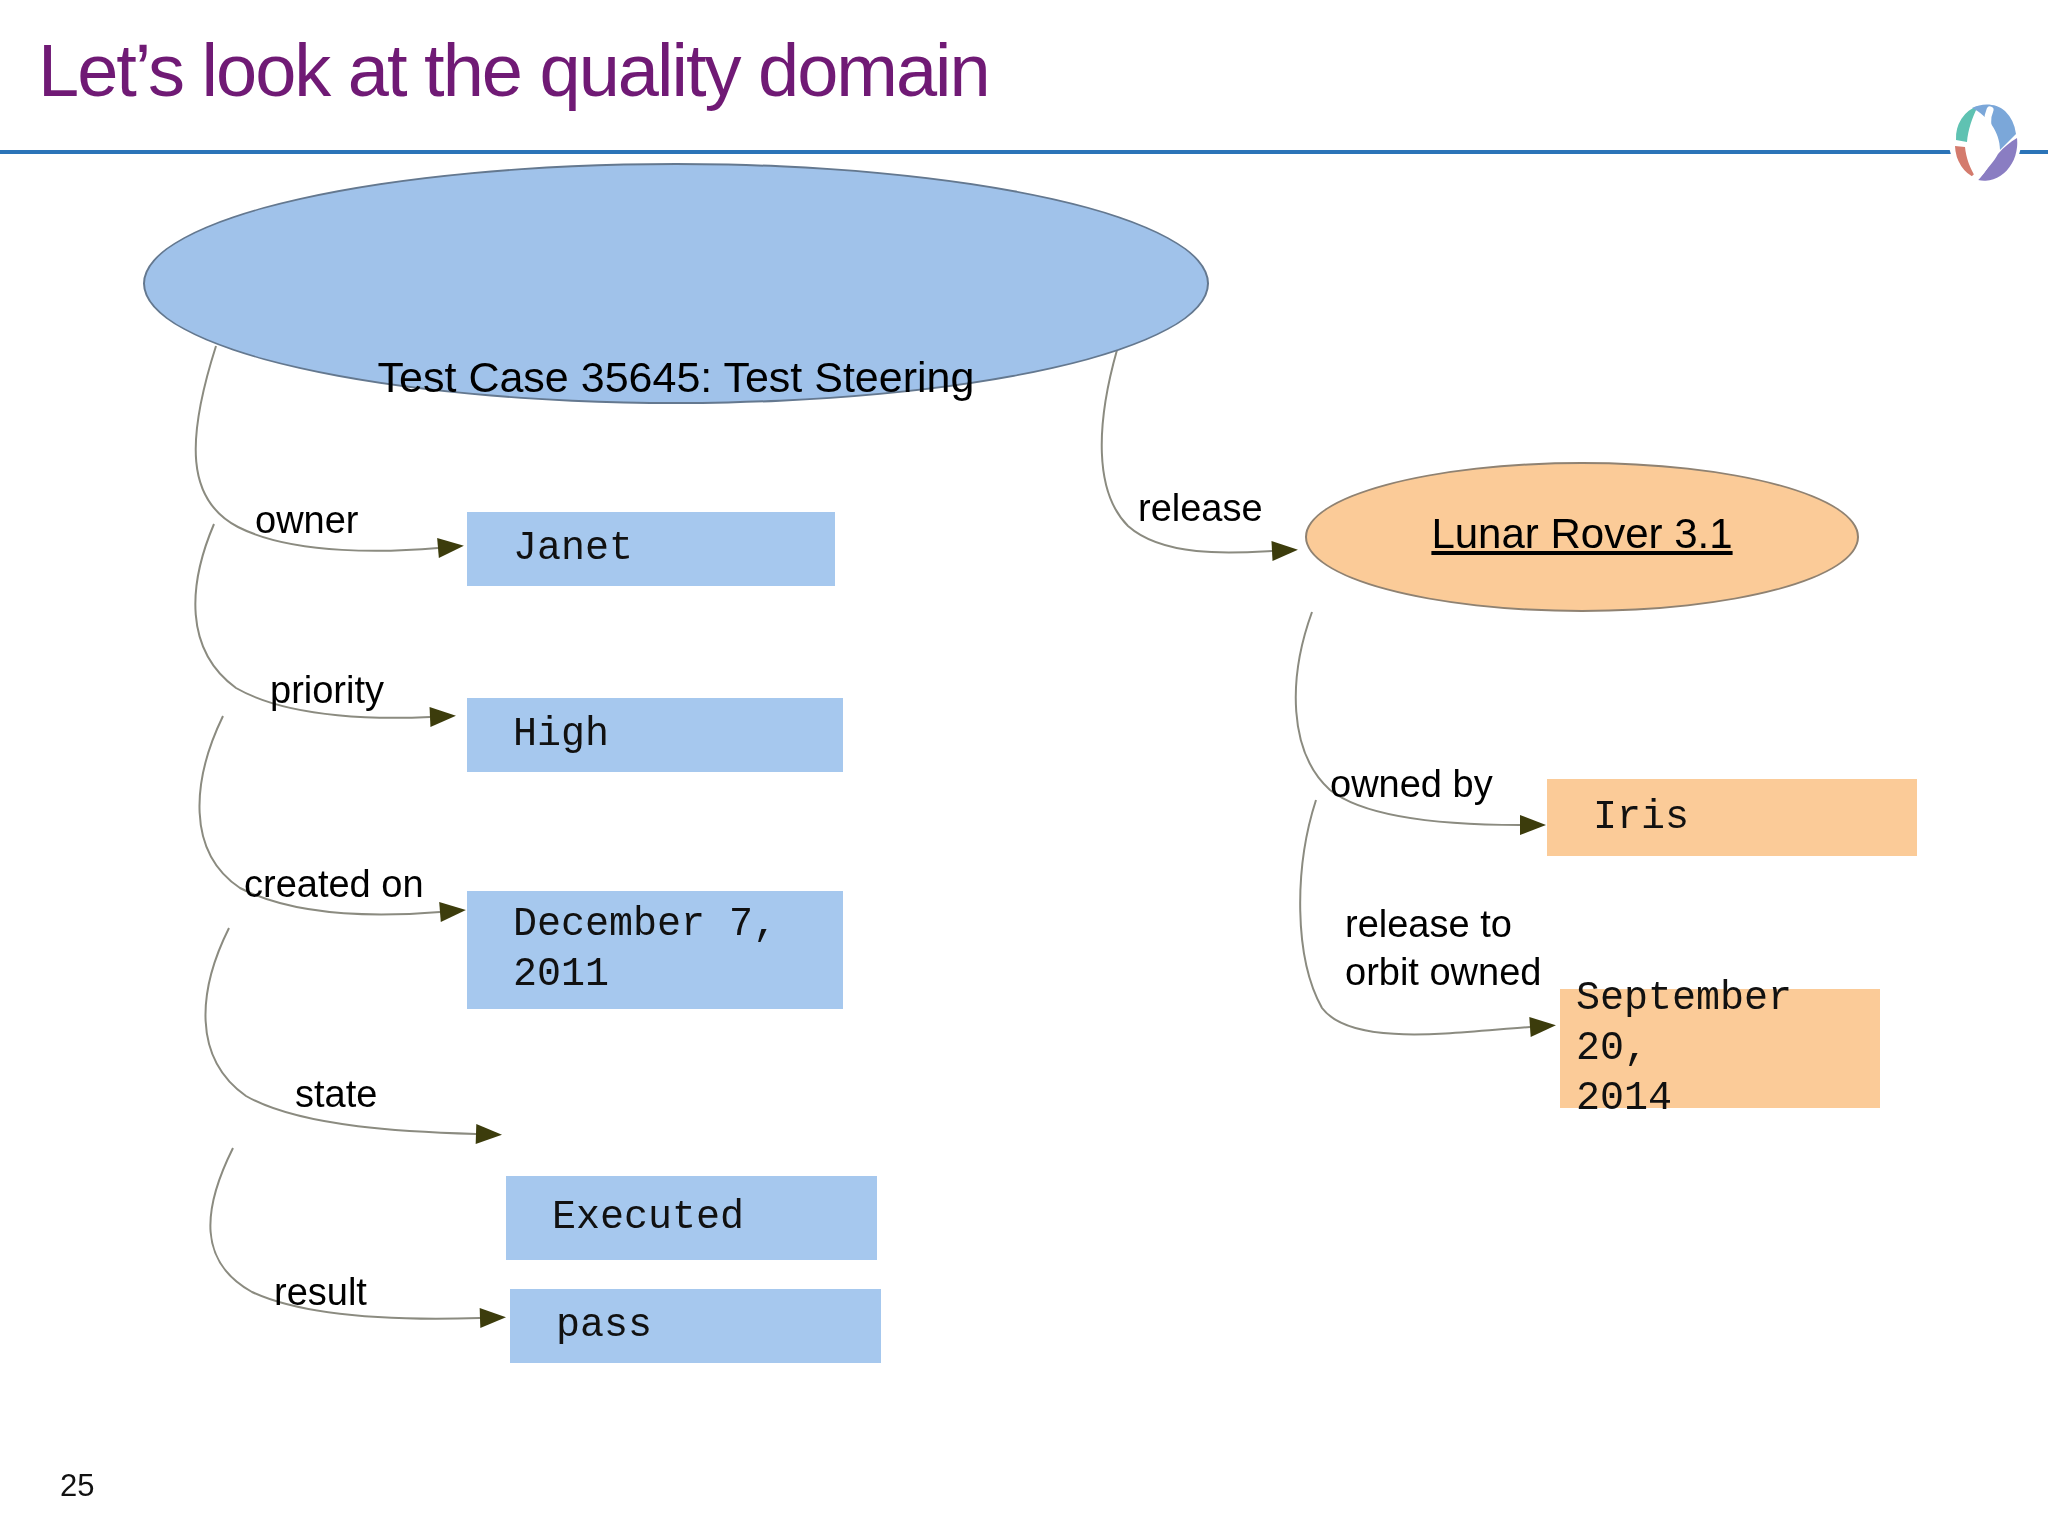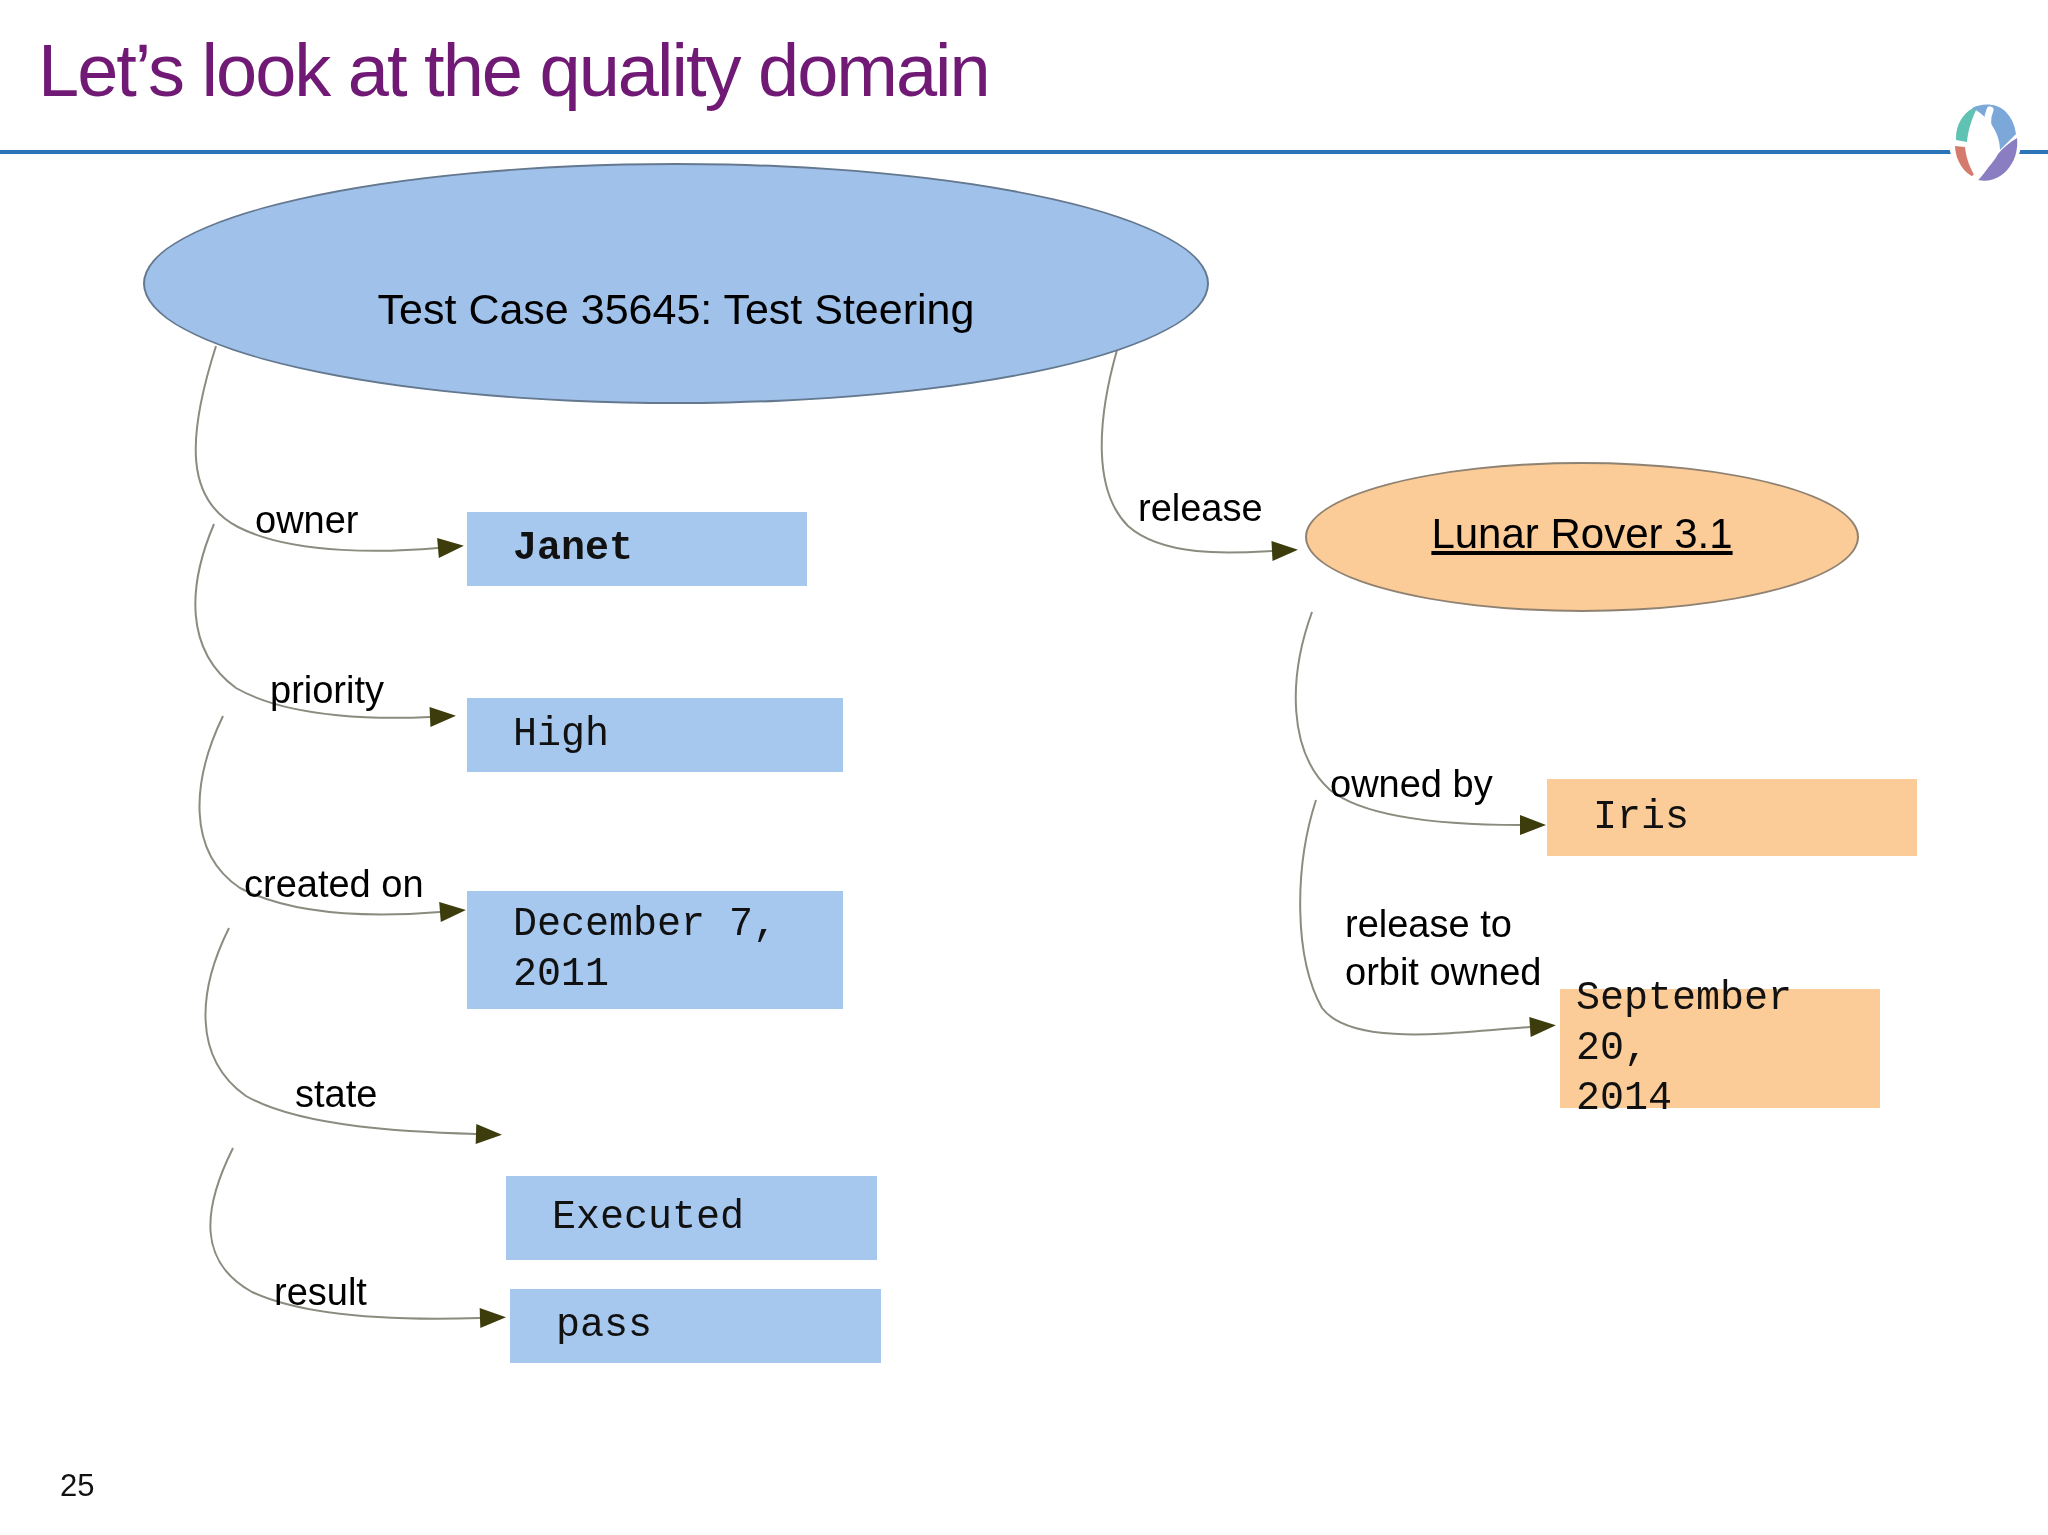--- a/index.html
+++ b/index.html
@@ -30,21 +30,21 @@
   .conn { fill:none; stroke:#8b8b80; stroke-width:2px; }
 
   .node-ellipse {
     position:absolute; border-radius:50%;
     display:flex; justify-content:center;
     color:#000;
   }
   .node-testcase {
     left:143px; top:163px; width:1062px; height:237px;
     background:#a0c2ea; border:2px solid #64788f;
-    align-items:center; padding-top:0;
+    align-items:flex-end; padding-top:0;
   }
   .node-testcase .node-label {
     margin-top:52px; font-size:43px;
   }
   .node-release {
     left:1305px; top:462px; width:550px; height:146px;
     background:#fbcb98; border:2px solid #8f8272;
     align-items:center;
   }
   .node-release .node-label { font-size:42px; margin-bottom:6px;text-decoration:underline; }
@@ -113,21 +113,21 @@
   <div class="node-ellipse node-release">
     <div class="node-label">Lunar Rover 3.1</div>
   </div>
 
   <div class="attr-label" style="left:255px; top:496px;">owner</div>
   <div class="attr-label" style="left:270px; top:666px;">priority</div>
   <div class="attr-label" style="left:244px; top:860px;">created on</div>
   <div class="attr-label" style="left:295px; top:1070px;">state</div>
   <div class="attr-label" style="left:274px; top:1268px;">result</div>
 
-  <div class="value-box value-blue" style="left:467px; top:512px; width:340px; height:74px;font-weight:bold;">Janet</div>
+  <div class="value-box value-blue" style="left:467px; top:512px; width:368px; height:74px;">Janet</div>
   <div class="value-box value-blue" style="left:467px; top:698px; width:376px; height:74px;">High</div>
   <div class="value-box value-blue" style="left:467px; top:891px; width:376px; height:118px;">December 7,
 2011</div>
   <div class="value-box value-blue" style="left:506px; top:1164px; width:371px; height:84px;margin-top:12px;">Executed</div>
   <div class="value-box value-blue" style="left:510px; top:1289px; width:371px; height:74px;">pass</div>
 
   <div class="attr-label" style="left:1138px; top:484px;">release</div>
 
   <div class="attr-label" style="left:1330px; top:760px;">owned by</div>
   <div class="attr-label" style="left:1345px; top:900px;">release to

